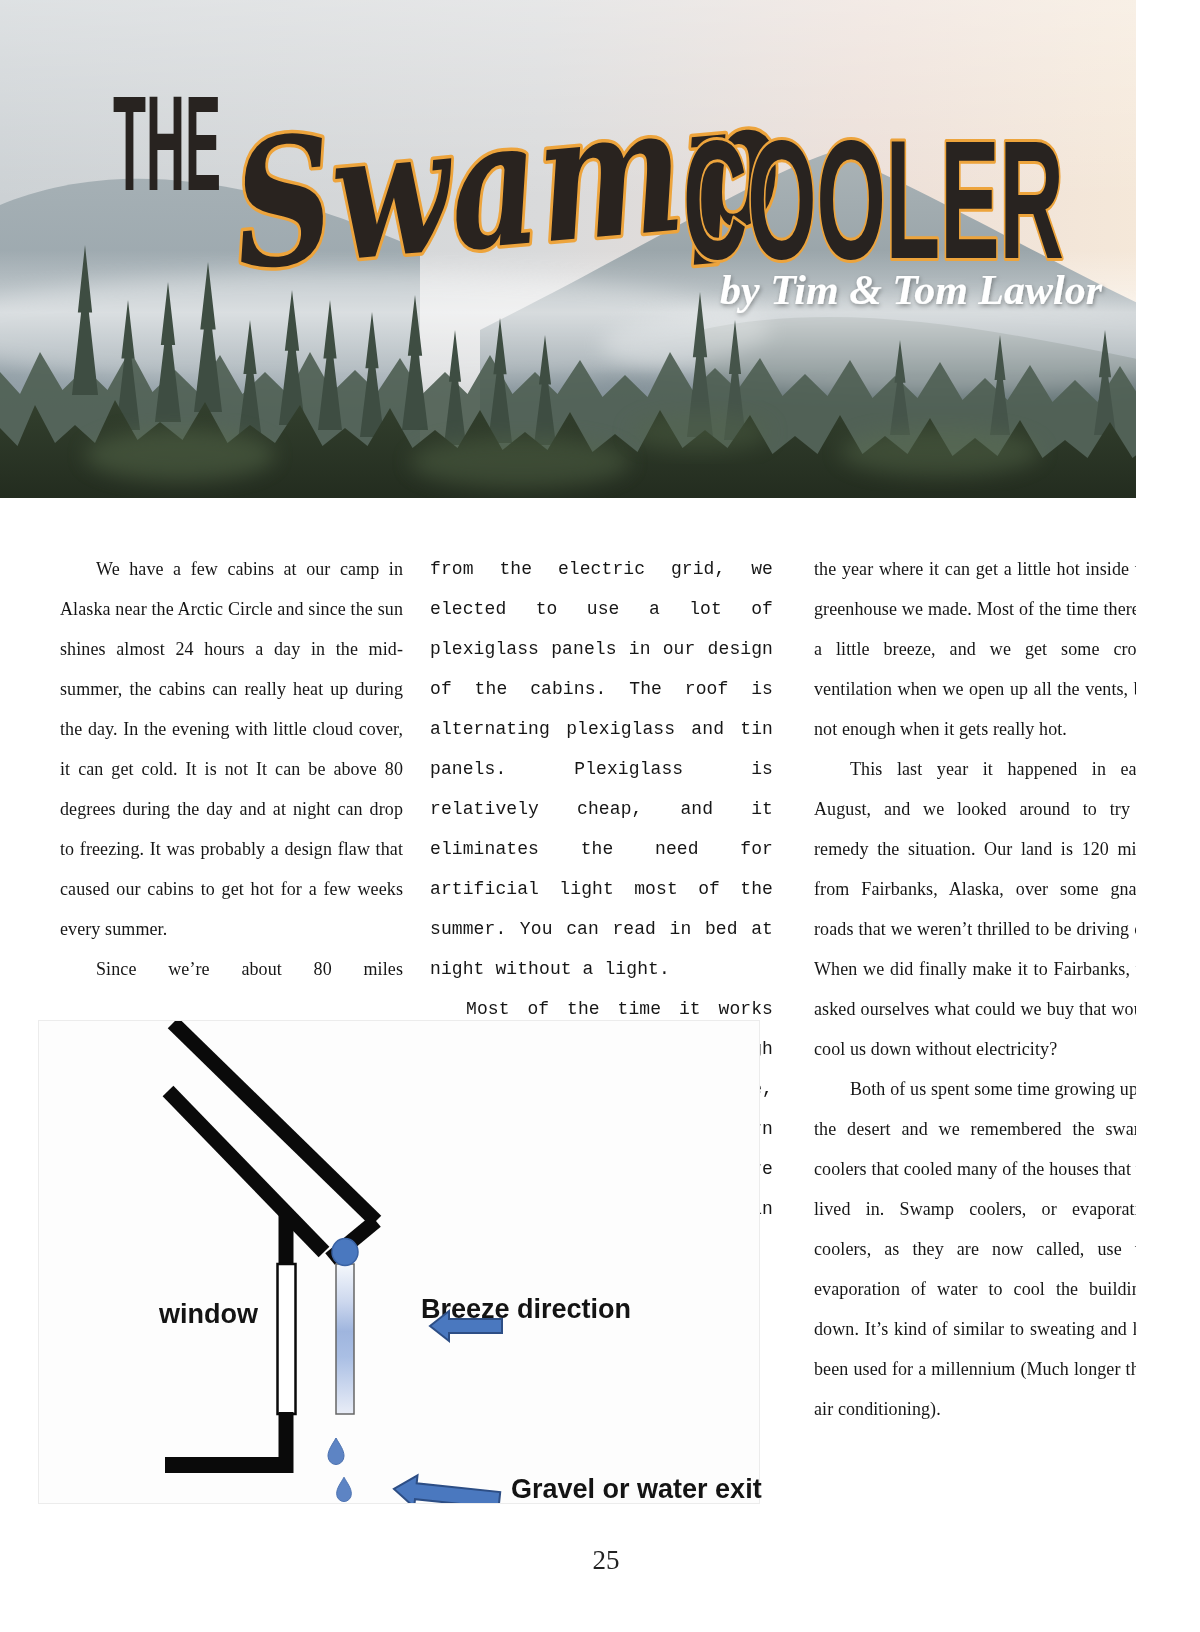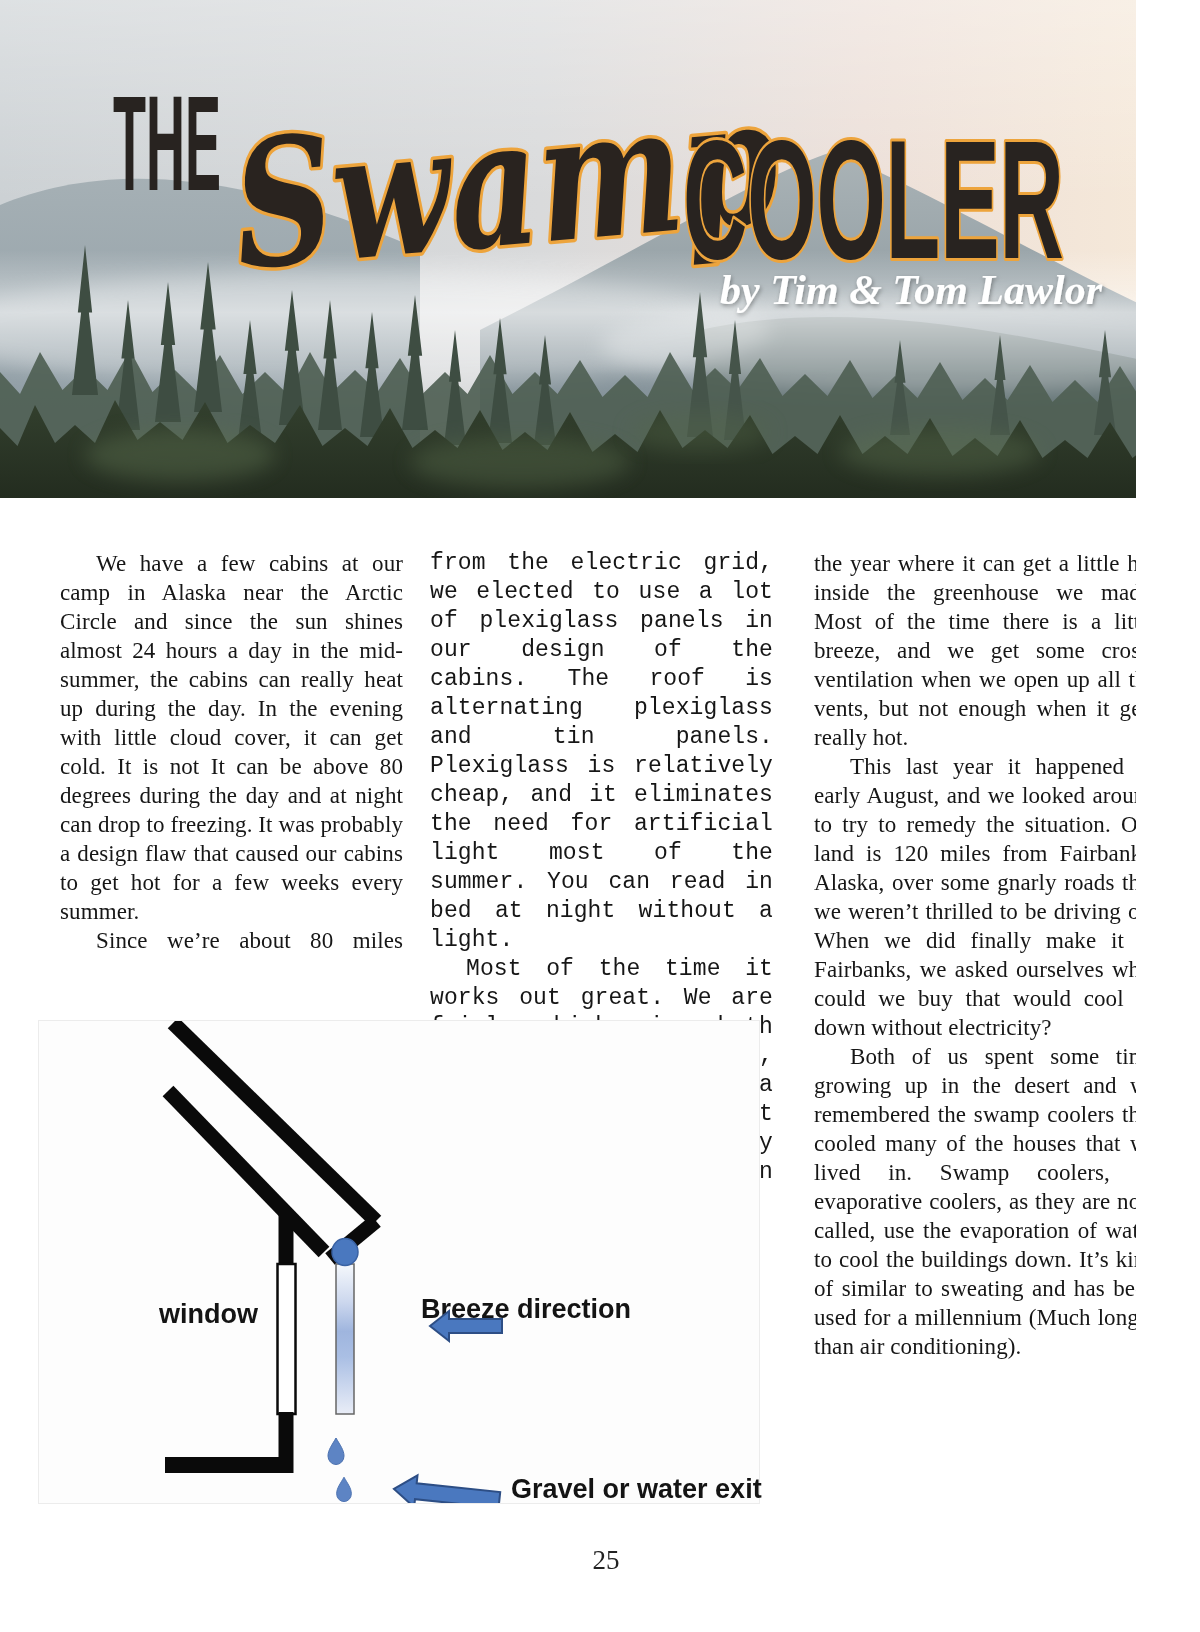--- a/index.html
+++ b/index.html
@@ -6,21 +6,21 @@
   #page {
     position:relative; width:1136px; height:1632px; background:#ffffff;
     overflow:hidden; font-family:"Liberation Serif", serif; color:#1b1b1b;
   }
   
   #hero { position:absolute; left:0; top:0; width:1200px; height:498px; }
   #hero svg { display:block; }
   
   .col {
     position:absolute; top:549px; width:343px;
-    font-size:23px; line-height:29px; text-align:justify;
+    font-size:18px; line-height:40px; text-align:justify;
     color:#161616; letter-spacing:0.1px;
   }
   #col1 { left:60px; }
   #col2 { left:430px;font-family:Liberation Mono, monospace; }
   #col3 { left:798px;margin-left:16px; }
   .col p { margin:0; }
   .col p.ind { text-indent:36px; }
   .col p.force-just { text-align-last:justify; }
   
   #diagram {

